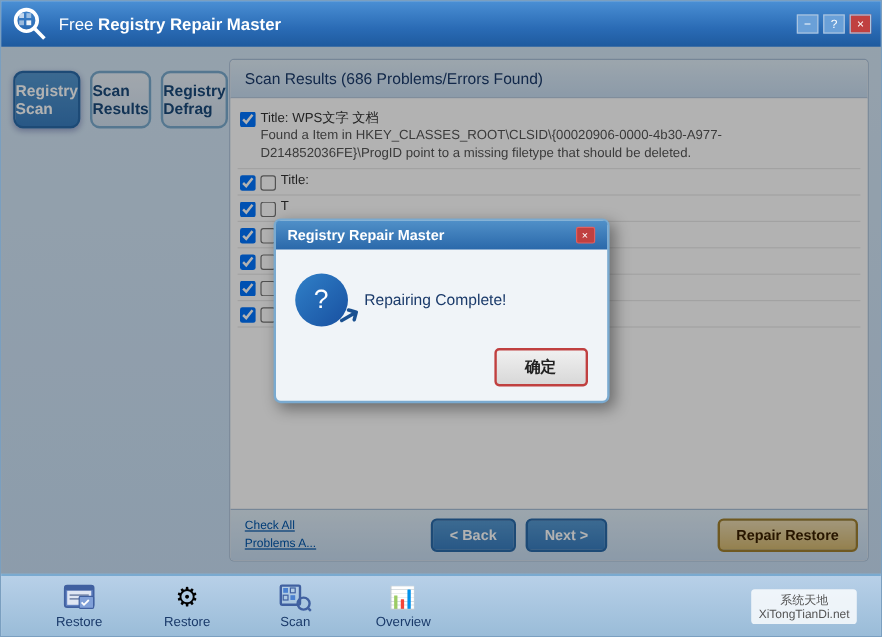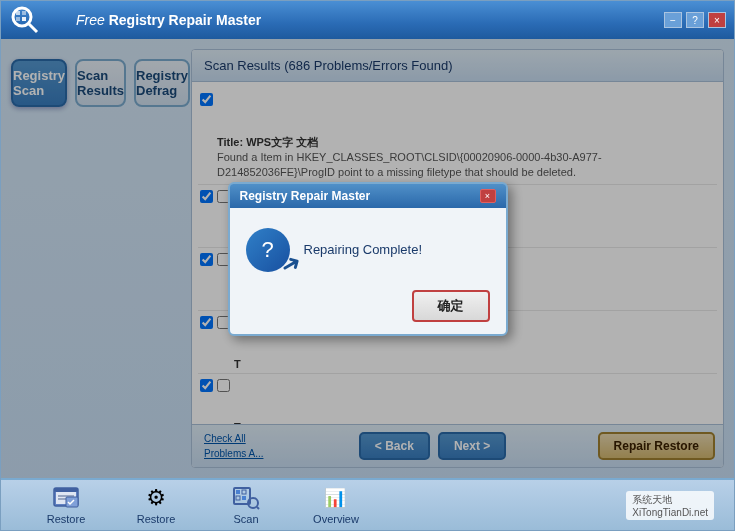--- a/index.html
+++ b/index.html
@@ -40,22 +40,20 @@
       justify-content: center;
     }
     .title-bar-text {
       color: white;
       font-size: 14px;
       font-weight: bold;
       flex: 1;
     }
     .title-bar-text span.free {
       font-weight: normal;
-      font-style: italic;
-      margin-left: 27px;
     }
     .title-bar-controls {
       display: flex;
       gap: 4px;
     }
     .title-bar-btn {
       width: 18px;
       height: 16px;
       background: #6aa0d8;
       border: 1px solid #aac4e0;
@@ -141,22 +139,21 @@
       gap: 4px;
       padding: 3px 2px;
       border-bottom: 1px solid #e8e8e8;
     }
     .result-item input[type="checkbox"] {
       margin-top: 2px;
       flex-shrink: 0;
     }
     .result-title {
       color: #333;
-      font-weight: bold;
-      margin-top: 44px;
+      font-weight: normal;
     }
     .result-detail {
       color: #555;
       font-size: 11px;
       line-height: 1.4;
     }
     .result-link {
       color: #0055aa;
       font-size: 10px;
       text-decoration: underline;
@@ -460,21 +457,21 @@
           <line x1="25" y1="21" x2="27" y2="23" stroke="#4060a0" stroke-width="2"></line>
         </svg>
       </div>
       <span class="toolbar-item-label">Scan</span>
     </div>
     <div class="toolbar-item">
       <div class="toolbar-icon" style="font-size:18px;">📊</div>
       <span class="toolbar-item-label">Overview</span>
     </div>
     <div style="flex:1;"></div>
-    <div class="watermark" style="position:relative; bottom:auto; right:auto; font-size:10px; color:#555; text-align:left; padding:2px 6px; background:rgba(255,255,255,0.8); border-radius:3px;">
+    <div class="watermark" style="position:relative; bottom:auto; right:auto; font-size:10px; color:#555; text-align:center; padding:2px 6px; background:rgba(255,255,255,0.8); border-radius:3px;">
       <div>系统天地</div>
       <div>XiTongTianDi.net</div>
     </div>
   </div>
 
   <div class="modal-overlay">
     <div class="modal">
       <div class="modal-title-bar">
         <span class="modal-title-text">Registry Repair Master</span>
         <div class="modal-close-btn">×</div>

